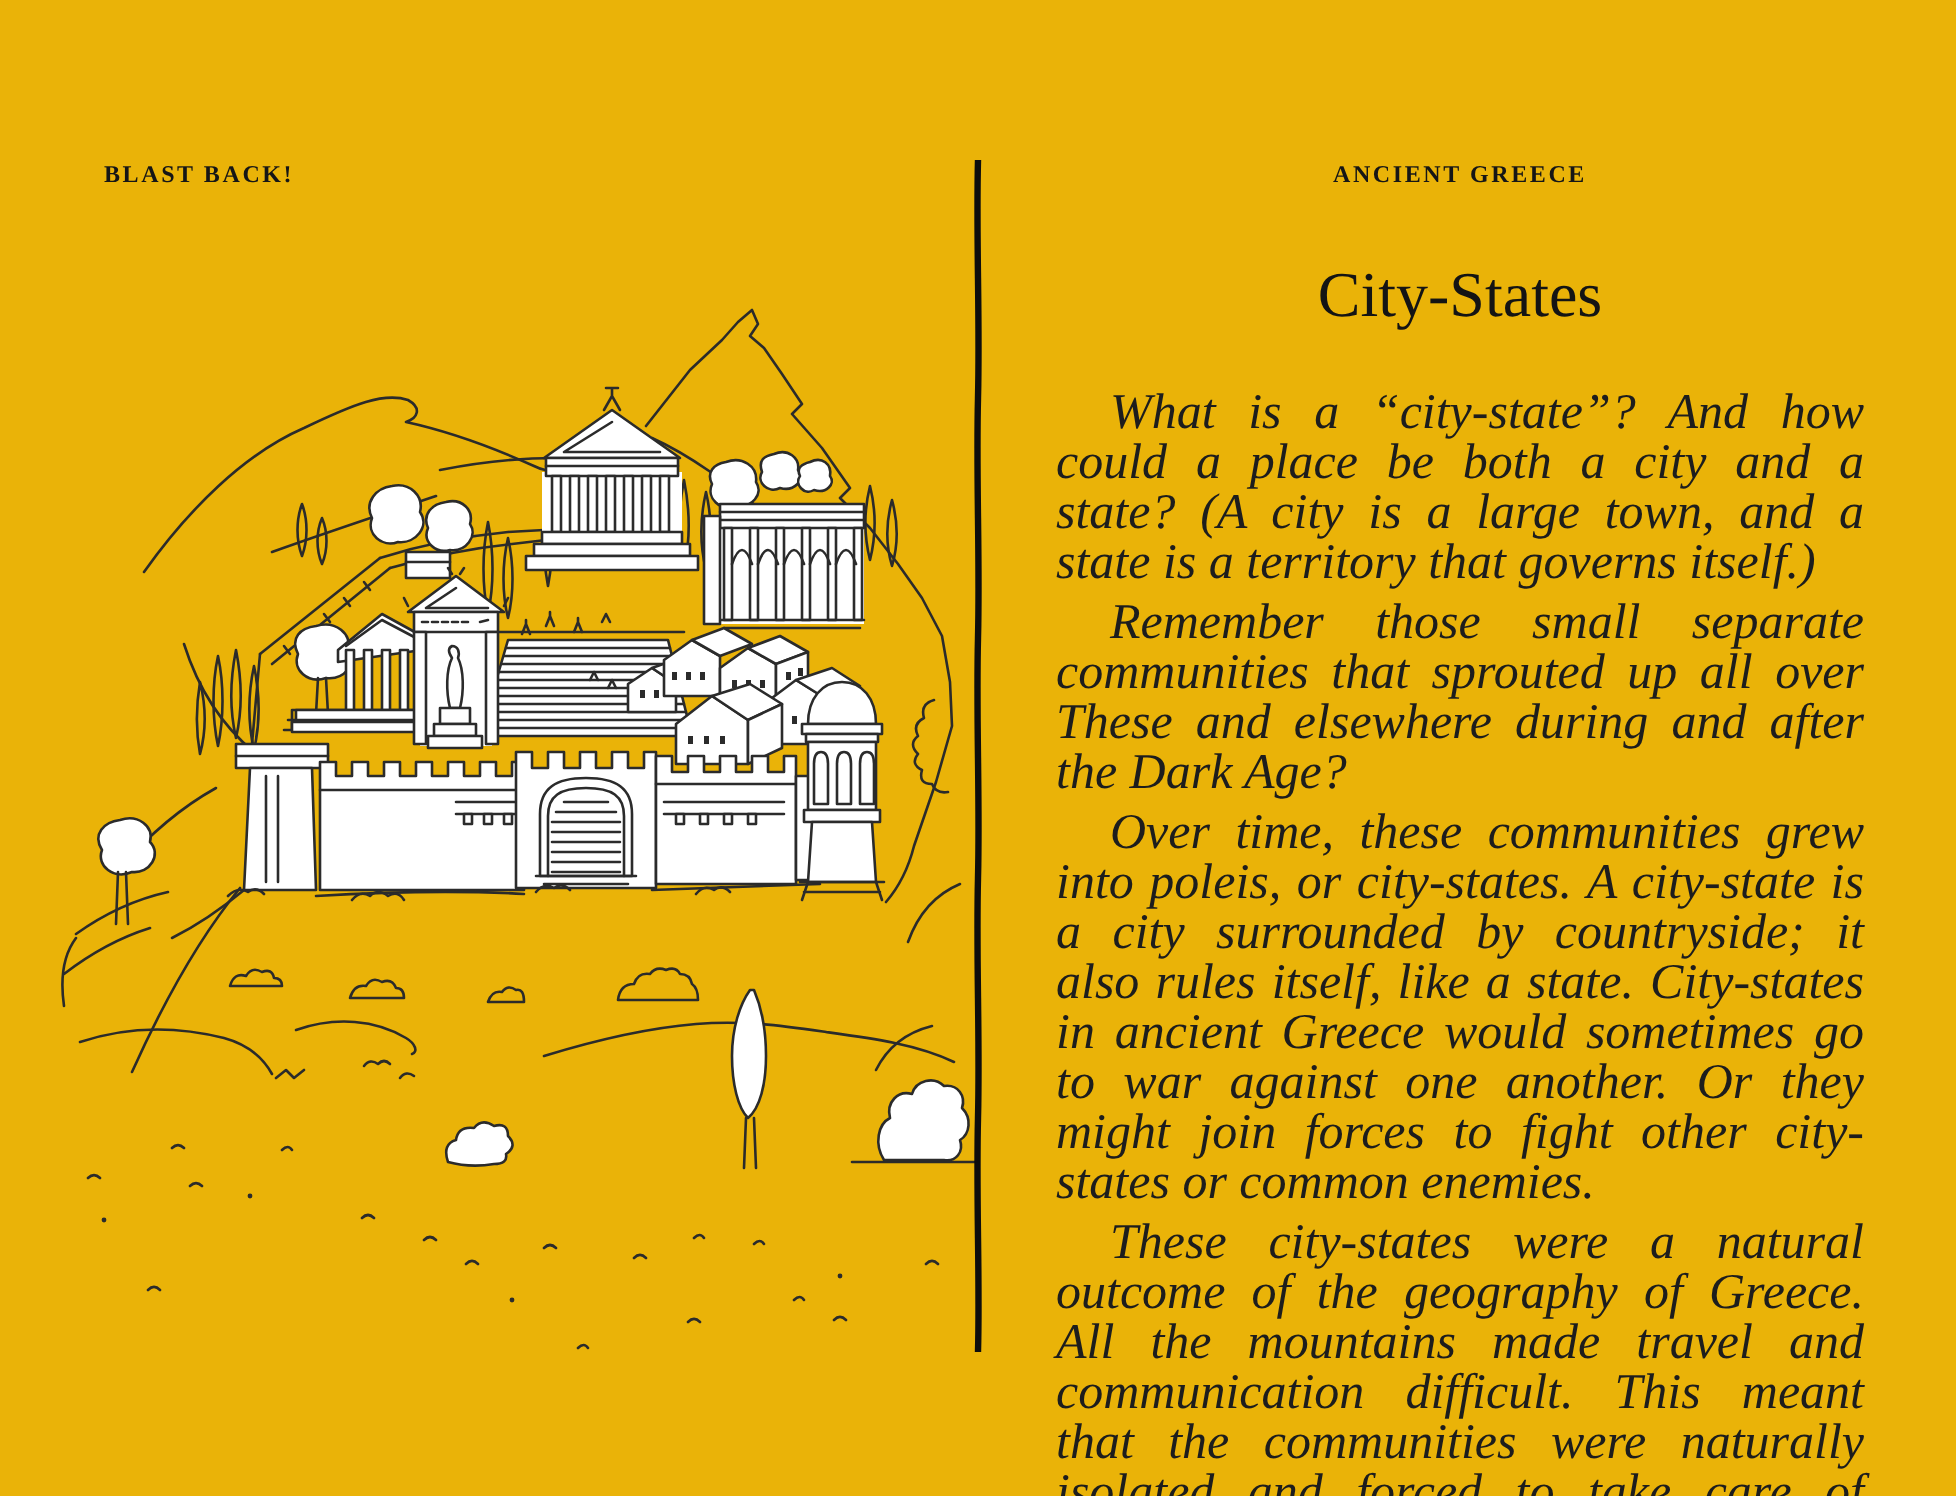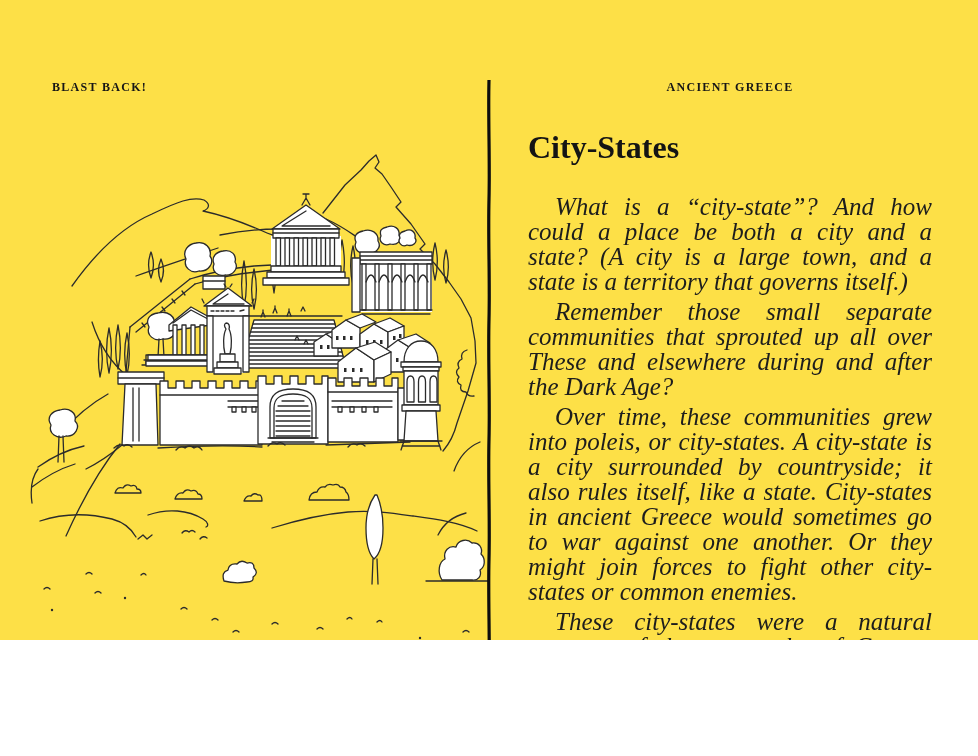--- a/index.html
+++ b/index.html
@@ -1,29 +1,29 @@
 <!DOCTYPE html>
 <html><head>
 <meta charset="utf-8">
 <style>
   html,body { margin:0; padding:0; background:#ffffff; }
   .book {
-    position:relative; width:978px; height:640px; background:#fde047;
+    position:relative; width:978px; height:748px; background:#eab308;
     font-family:"Liberation Serif", serif; color:#1d1d1d; overflow:hidden;
   }
   .running-head {
     position:absolute; top:80px; font-size:12px; font-weight:bold;
     letter-spacing:1.3px; color:#161616;
     font-family:"Liberation Serif", serif;
   }
   .running-head.left { left:52px; }
   .running-head.right { left:528px; width:404px; text-align:center; }
   .chapter-title {
     position:absolute; left:528px; top:128px; width:404px; margin:0;
-    font-size:32px; line-height:38px; font-weight:bold;
+    text-align:center; font-size:32px; line-height:38px; font-weight:normal;
     color:#141414; font-family:"Liberation Serif", serif;
   }
   .body-text {
     position:absolute; left:528px; top:194px; width:404px;
     font-size:25px; line-height:25px; text-align:justify; color:#1d1d1d;font-style:italic;
   }
   .body-text p { margin:0 0 5px 0; text-indent:27px; }
   .illustration { position:absolute; left:30px; top:110px; width:460px; height:600px; }
   .gutter { position:absolute; left:485px; top:79px; width:8px; height:600px; }
   

